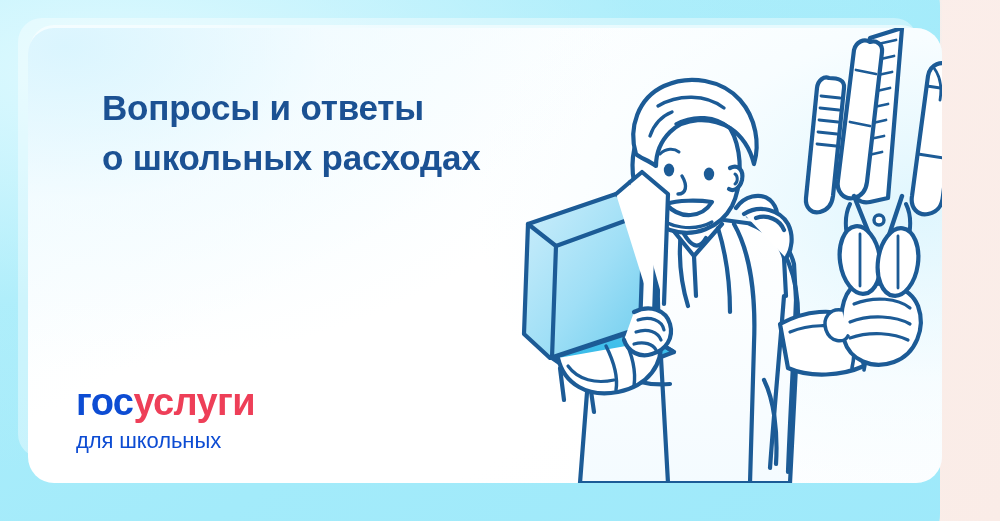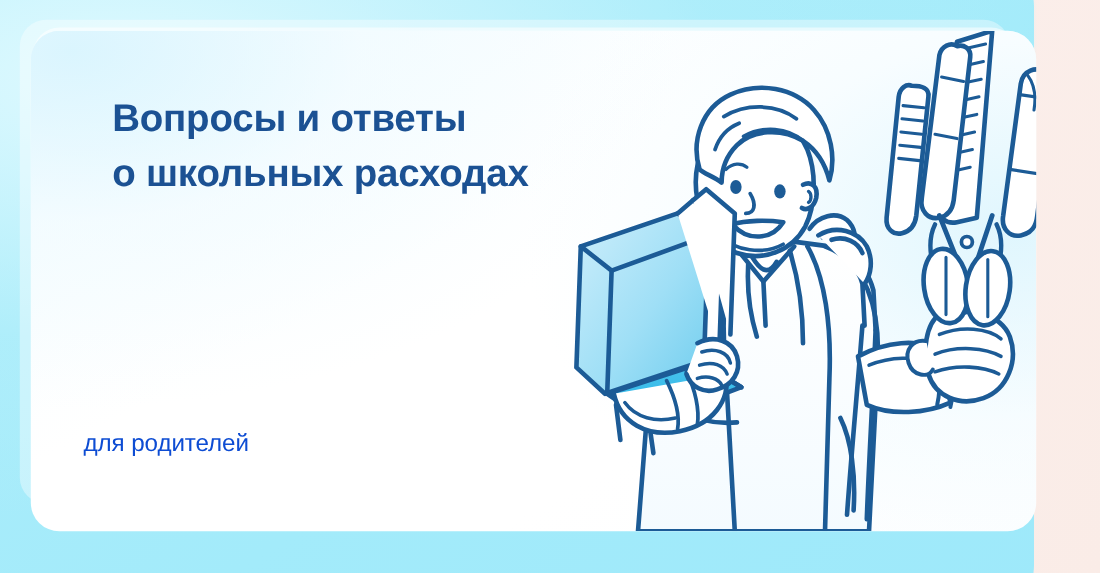--- a/index.html
+++ b/index.html
@@ -138,21 +138,22 @@
   <div class="stack-card stack-1"></div>
 
   <div class="main-card">
     <div class="card-tint"></div>
     <div class="card-tint-right"></div>
 
     <div class="headline">Вопросы и ответы
 о школьных расходах</div>
 
     <div class="logo-block">
-      <div class="logo-sub">для родителей</div>
+      <div class="logo-main"><span class="logo-gos">гос</span><span class="logo-uslugi">услуги</span></div>
+      <div class="logo-sub">для школьных</div>
     </div>
 
     <div class="illustration">
       <svg width="470" height="455" viewBox="0 0 470 455" xmlns="http://www.w3.org/2000/svg">
         <defs>
           <linearGradient id="bookG" x1="0" y1="0" x2="1" y2="1">
             <stop offset="0%" stop-color="#cdeefb"></stop>
             <stop offset="55%" stop-color="#9fdff6"></stop>
             <stop offset="100%" stop-color="#6fcdee"></stop>
           </linearGradient>

